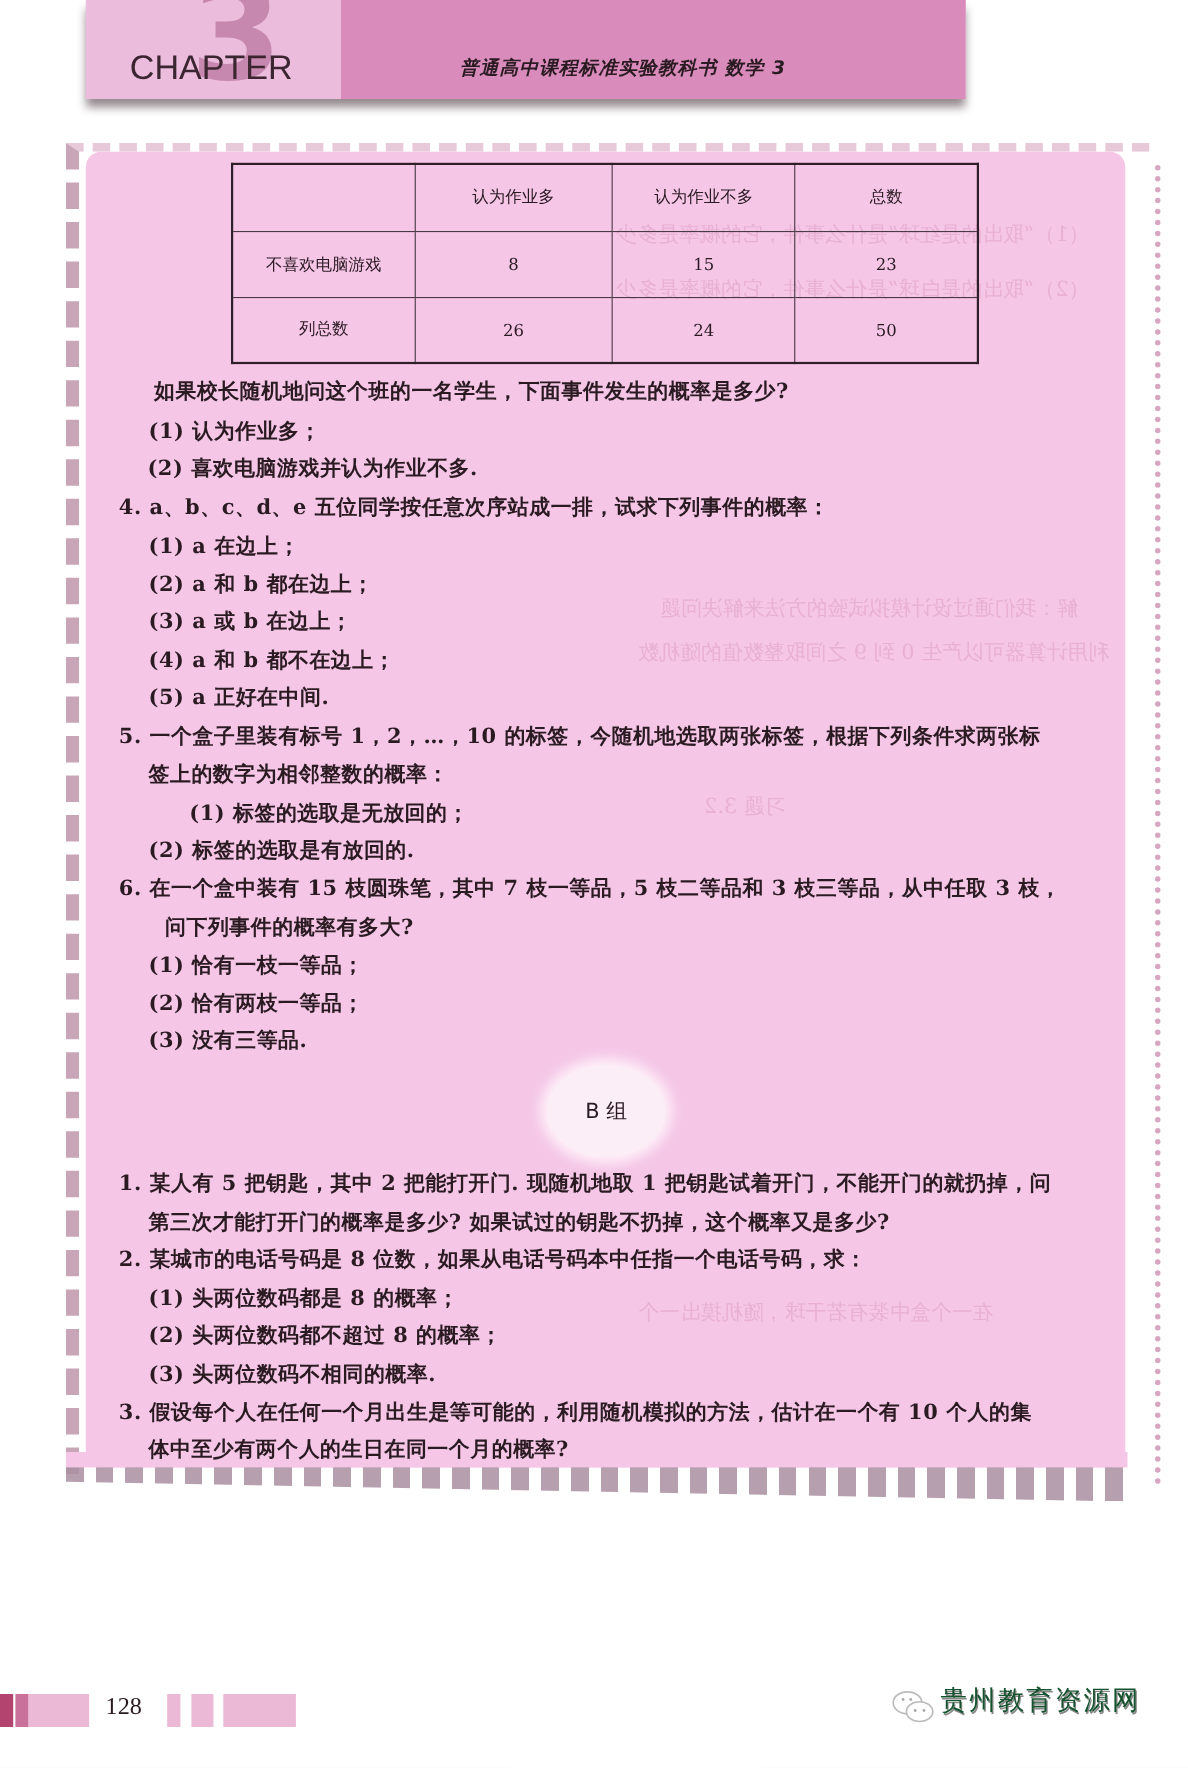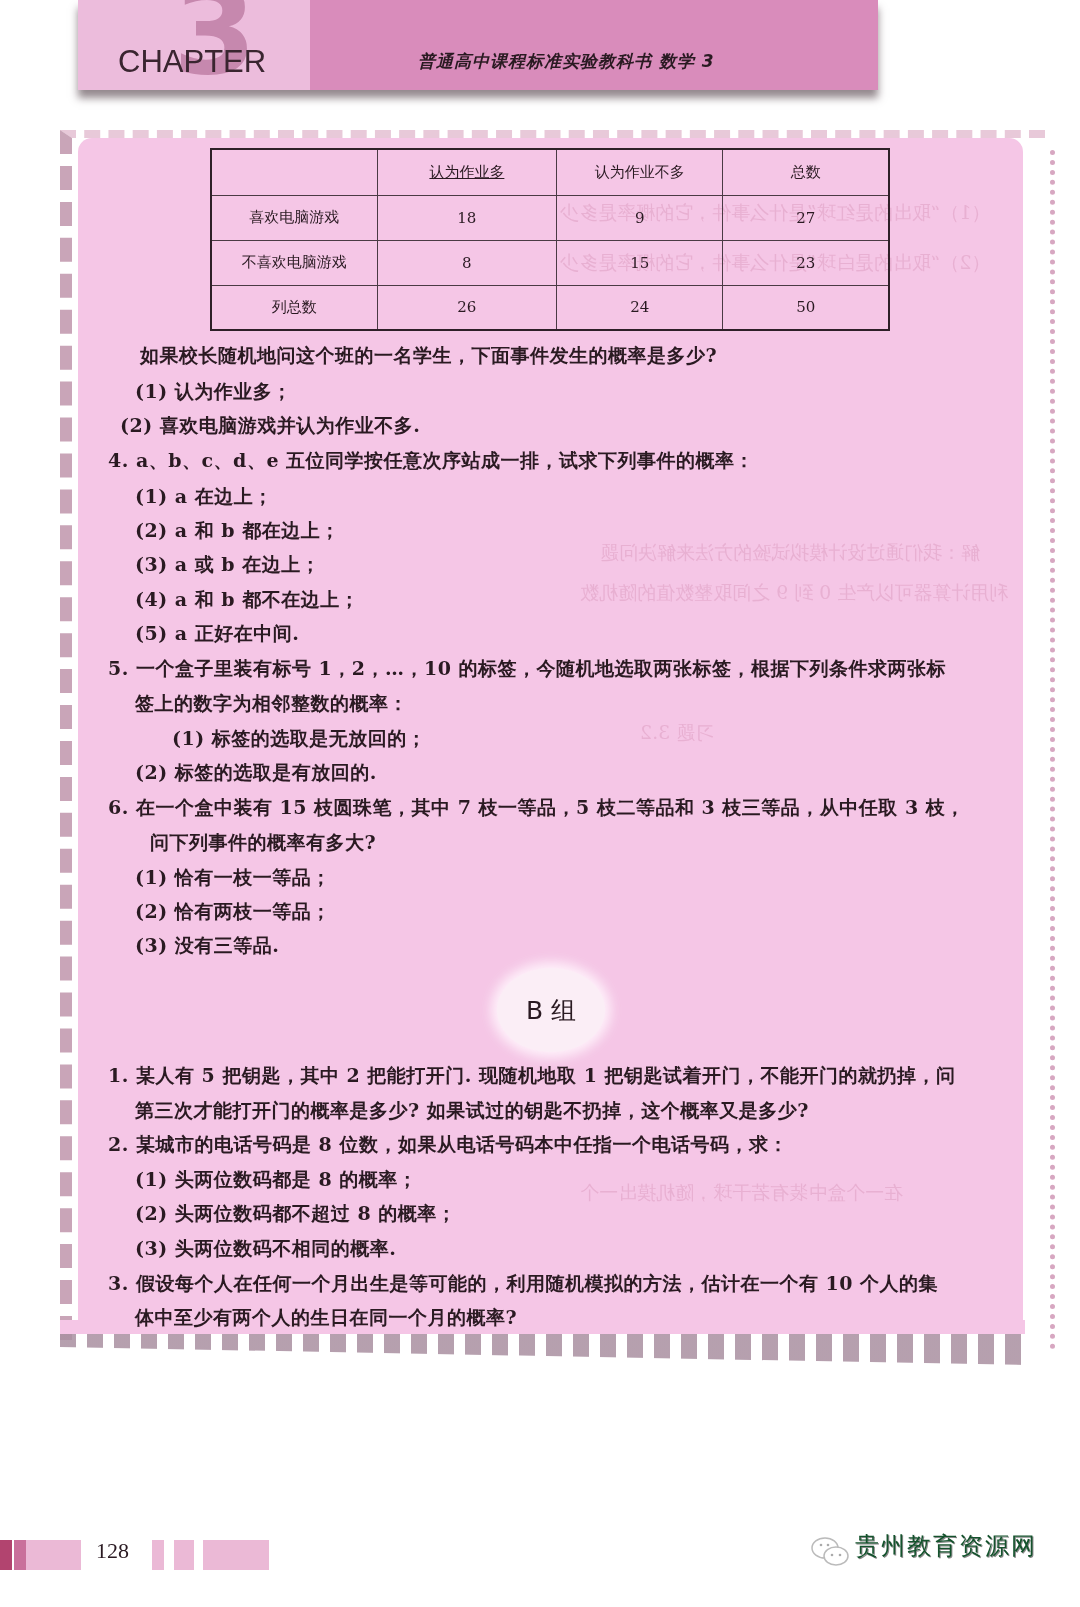--- a/index.html
+++ b/index.html
@@ -64,34 +64,34 @@
     position: absolute; left: 210px; top: 148px; width: 680px; height: 183px;
     border-collapse: collapse; border: 2px solid #2e1f28;
     font-family: "DejaVu Serif", serif; font-size: 15px;
   }
   .data-table td, .data-table th {
     border: 1.5px solid #4a3a44; text-align: center; font-weight: normal; color: #2a1a22;
   }
   .data-table th { height: 46px; }
   .data-table td { height: 45px; }
   .col0 { width: 170px; }
-  .col1 { width: 184px; text-decoration: underline; }
+  .col1 { width: 184px; }
   .col2 { width: 170px; }
   .col3 { width: 170px; }
 
   
   .line { position: absolute; font-size: 19px; font-weight: bold; white-space: nowrap; color: #2a1a22; letter-spacing: 0.5px; }
 
   
   .badge {
     position: absolute; left: 497px; top: 968px; width: 108px; height: 84px;
     border-radius: 50%; background: #fbeef6;
     box-shadow: 0 0 12px 6px rgba(255,245,252,0.9);
     display: flex; align-items: center; justify-content: center;
-    font-family: "DejaVu Sans", sans-serif; font-size: 25px; color: #2a1a22;
+    font-family: "DejaVu Sans", sans-serif; font-size: 19px; color: #2a1a22;
   }
 
   
   .footer-block { position: absolute; top: 1540px; height: 30px; }
   .page-number {
     position: absolute; left: 96px; top: 1538px; font-family: "Liberation Serif", serif;
     font-size: 22px; color: #2a1a22;
   }
   .watermark {
     position: absolute; left: 855px; top: 1530px; font-family: "DejaVu Sans", sans-serif;
@@ -126,45 +126,39 @@
 <div class="ghost" style="left:640px;top:720px;">习题 3.2</div>
 <div class="ghost" style="left:580px;top:1180px;">在一个盒中装有若干球，随机摸出一个</div>
 
 <table class="data-table">
   <tbody>
       <tr>
     <th class="col0"></th>
     <th class="col1">认为作业多</th>
     <th class="col2">认为作业不多</th>
     <th class="col3">总数</th>
-  </tr>
-  <tr>
-    <td>喜欢电脑游戏</td>
-    <td>18</td>
-    <td>9</td>
-    <td>27</td>
   </tr>
   <tr>
     <td>不喜欢电脑游戏</td>
     <td>8</td>
     <td>15</td>
     <td>23</td>
   </tr>
   <tr>
     <td>列总数</td>
     <td>26</td>
     <td>24</td>
     <td>50</td>
   </tr>
 </tbody>
   </table>
 
 <div class="line" style="left:140px;top:343px;">如果校长随机地问这个班的一名学生，下面事件发生的概率是多少?</div>
 <div class="line" style="left:135px;top:379px;">(1) 认为作业多；</div>
-<div class="line" style="left:120px;top:413px;">(2) 喜欢电脑游戏并认为作业不多.</div>
+<div class="line" style="left:134px;top:413px;">(2) 喜欢电脑游戏并认为作业不多.</div>
 
 <div class="line" style="left:108px;top:448px;">4. a、b、c、d、e 五位同学按任意次序站成一排，试求下列事件的概率：</div>
 <div class="line" style="left:135px;top:484px;">(1) a 在边上；</div>
 <div class="line" style="left:135px;top:518px;">(2) a 和 b 都在边上；</div>
 <div class="line" style="left:135px;top:552px;">(3) a 或 b 在边上；</div>
 <div class="line" style="left:135px;top:587px;">(4) a 和 b 都不在边上；</div>
 <div class="line" style="left:135px;top:621px;">(5) a 正好在中间.</div>
 
 <div class="line" style="left:108px;top:656px;">5. 一个盒子里装有标号 1，2，…，10 的标签，今随机地选取两张标签，根据下列条件求两张标</div>
 <div class="line" style="left:135px;top:691px;">签上的数字为相邻整数的概率：</div>

